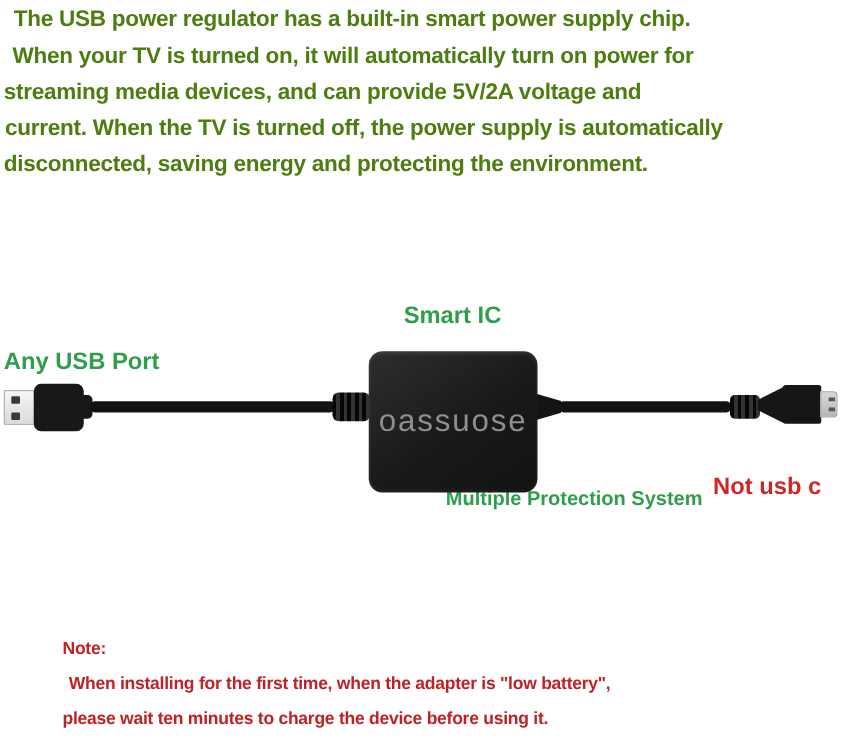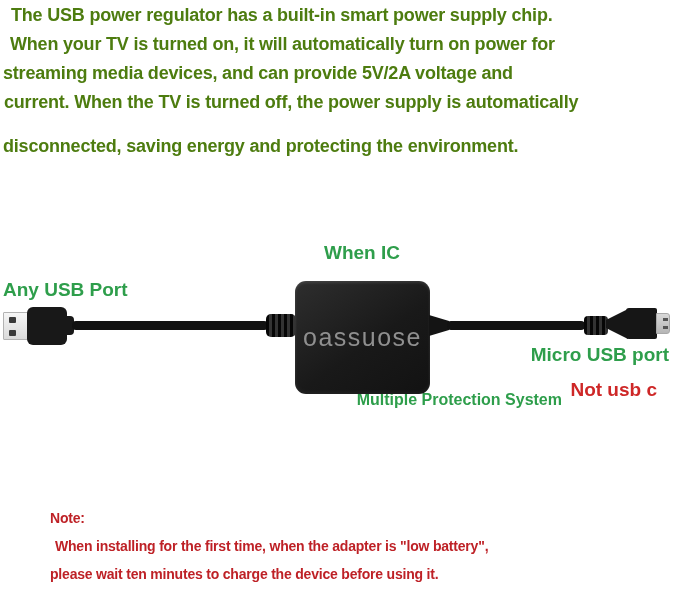--- a/index.html
+++ b/index.html
@@ -12,21 +12,21 @@
   }
   .abs{position:absolute;}
   .txt{white-space:nowrap;font-weight:700;line-height:1.15;}
 
   
   .desc{font-size:18px;color:#4d7c0f;letter-spacing:-0.2px;}
   .desc1{left:11px;top:5px;}
   .desc2{left:10px;top:34px;}
   .desc3{left:3px;top:63px;}
   .desc4{left:4px;top:92px;}
-  .desc5{left:3px;top:136px;}
+  .desc5{left:3px;top:121px;}
 
   
   .lbl{font-size:19px;color:#2E9E4B;}
   .lbl-smart{left:212px;top:242px;width:300px;text-align:center;}
   .lbl-anyusb{left:3px;top:279px;}
   .lbl-stream{right:5px;top:274px;}
   .lbl-micro{right:10px;top:344px;}
   .lbl-notusbc{right:22px;top:379px;font-size:19px;color:#CE2727;}
   .lbl-multi{left:162px;top:391px;width:400px;text-align:right;font-size:16px;}
 
@@ -73,23 +73,22 @@
 <body>
 
 <div id="canvas">
 
   <div class="abs txt desc desc1">The USB power regulator has a built-in smart power supply chip.</div>
   <div class="abs txt desc desc2">When your TV is turned on, it will automatically turn on power for</div>
   <div class="abs txt desc desc3">streaming media devices, and can provide 5V/2A voltage and</div>
   <div class="abs txt desc desc4">current. When the TV is turned off, the power supply is automatically</div>
   <div class="abs txt desc desc5">disconnected, saving energy and protecting the environment.</div>
 
-  <div class="abs txt lbl lbl-smart">When IC</div>
+  <div class="abs txt lbl lbl-smart">Smart IC</div>
   <div class="abs txt lbl lbl-anyusb">Any USB Port</div>
-  <div class="abs txt lbl lbl-micro">Micro USB port</div>
   <div class="abs txt lbl-notusbc txt" style="font-weight:700;">Not usb c</div>
   <div class="abs txt lbl lbl-multi">Multiple Protection System</div>
 
   <div>
     <div class="abs usb-metal"></div>
     <div class="abs usb-hole usb-hole1"></div>
     <div class="abs usb-hole usb-hole2"></div>
     <div class="abs usb-body"></div>
     <div class="abs usb-tab"></div>
     <div class="abs cable-left"></div>

